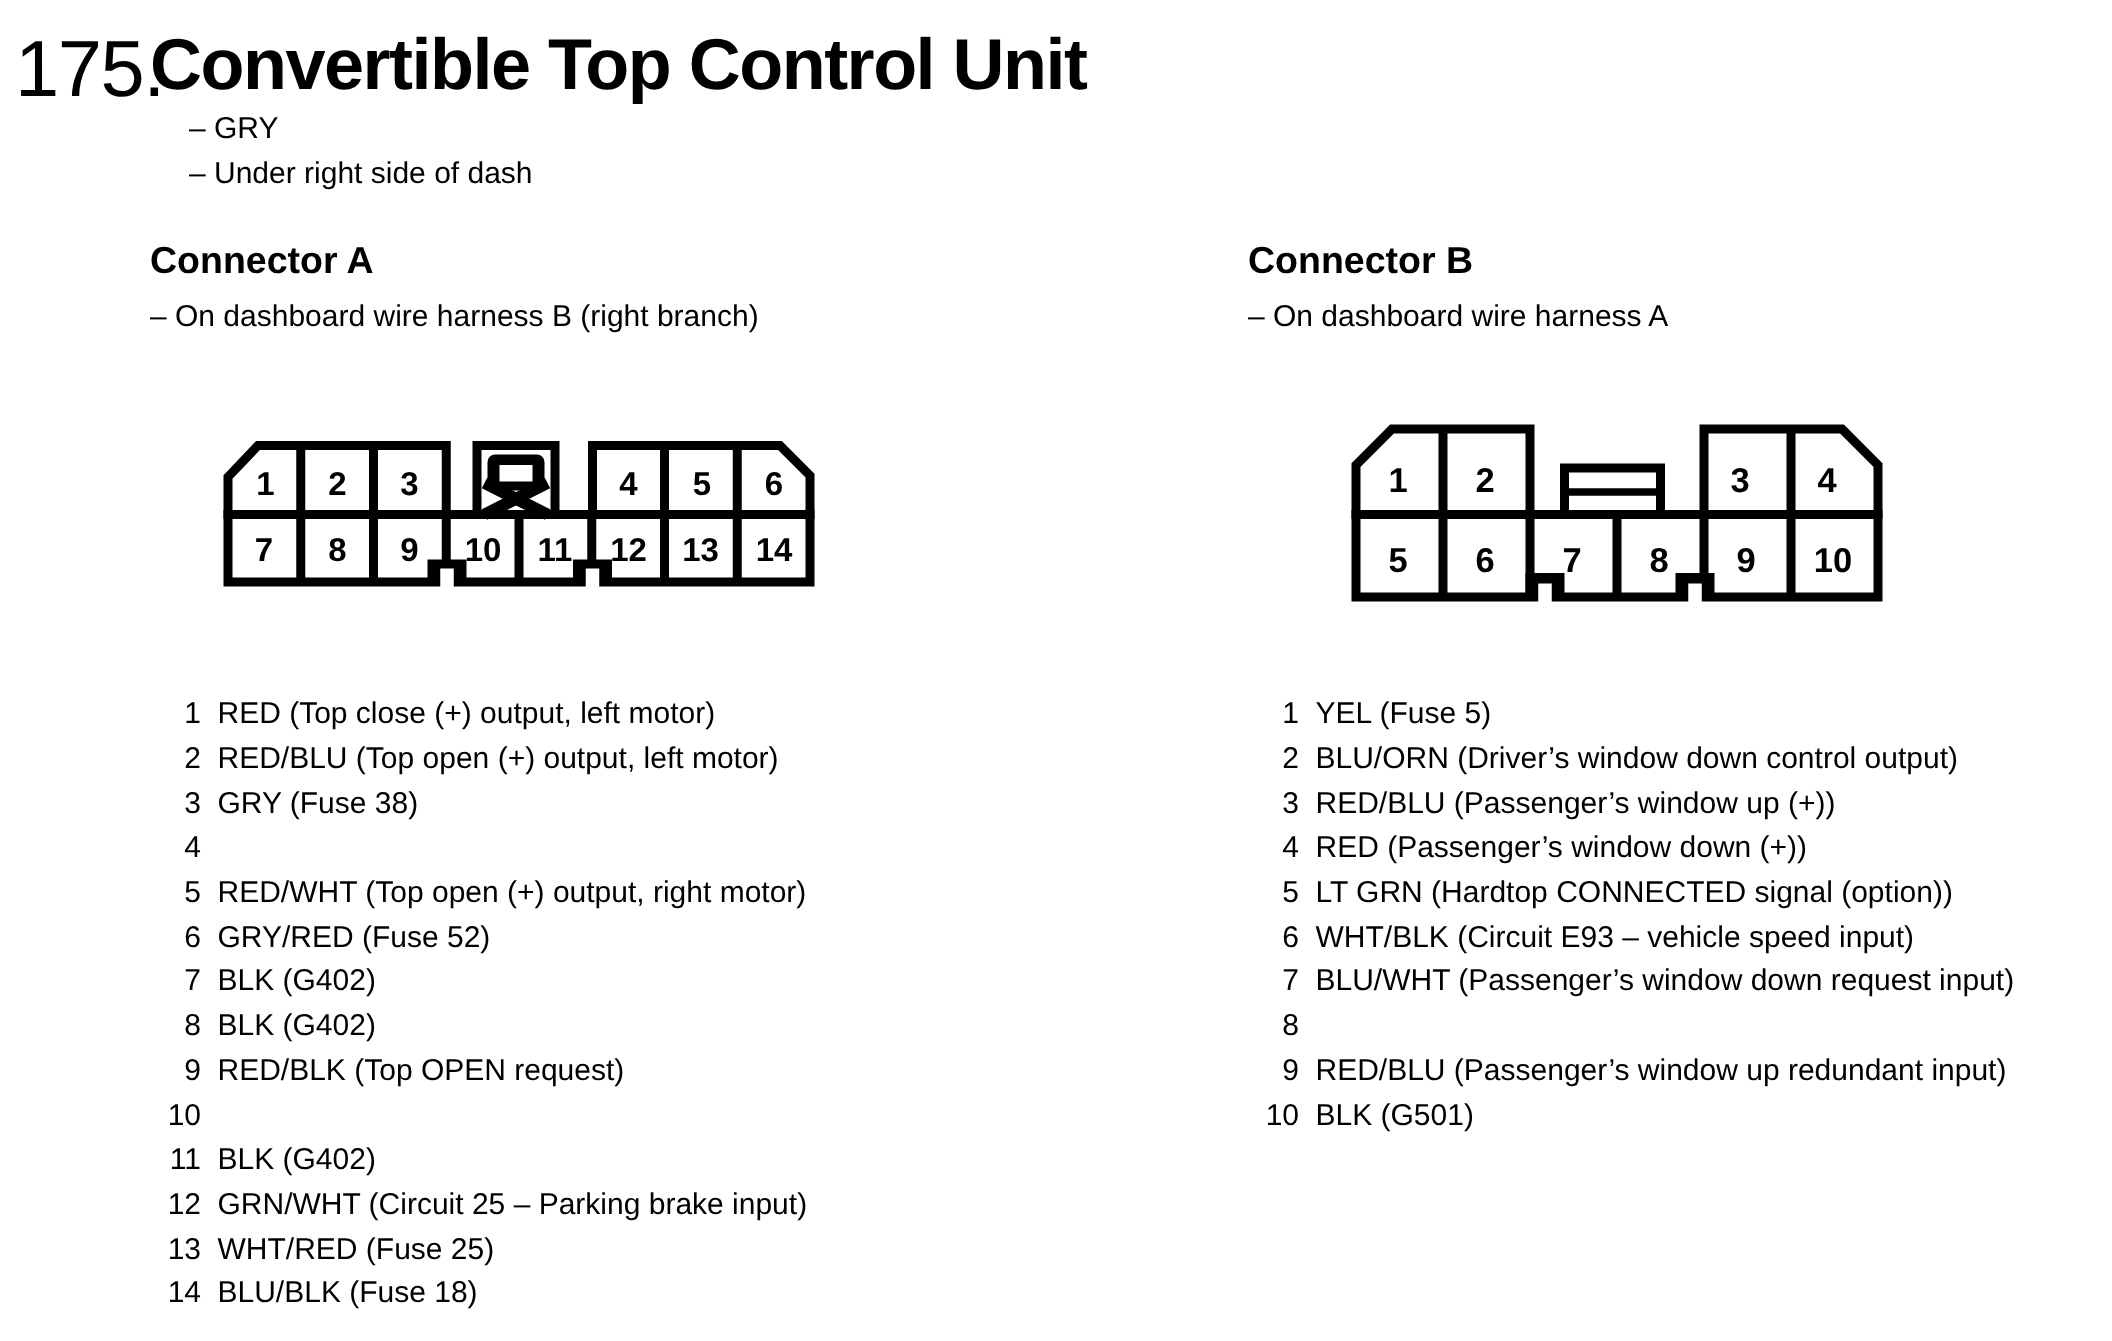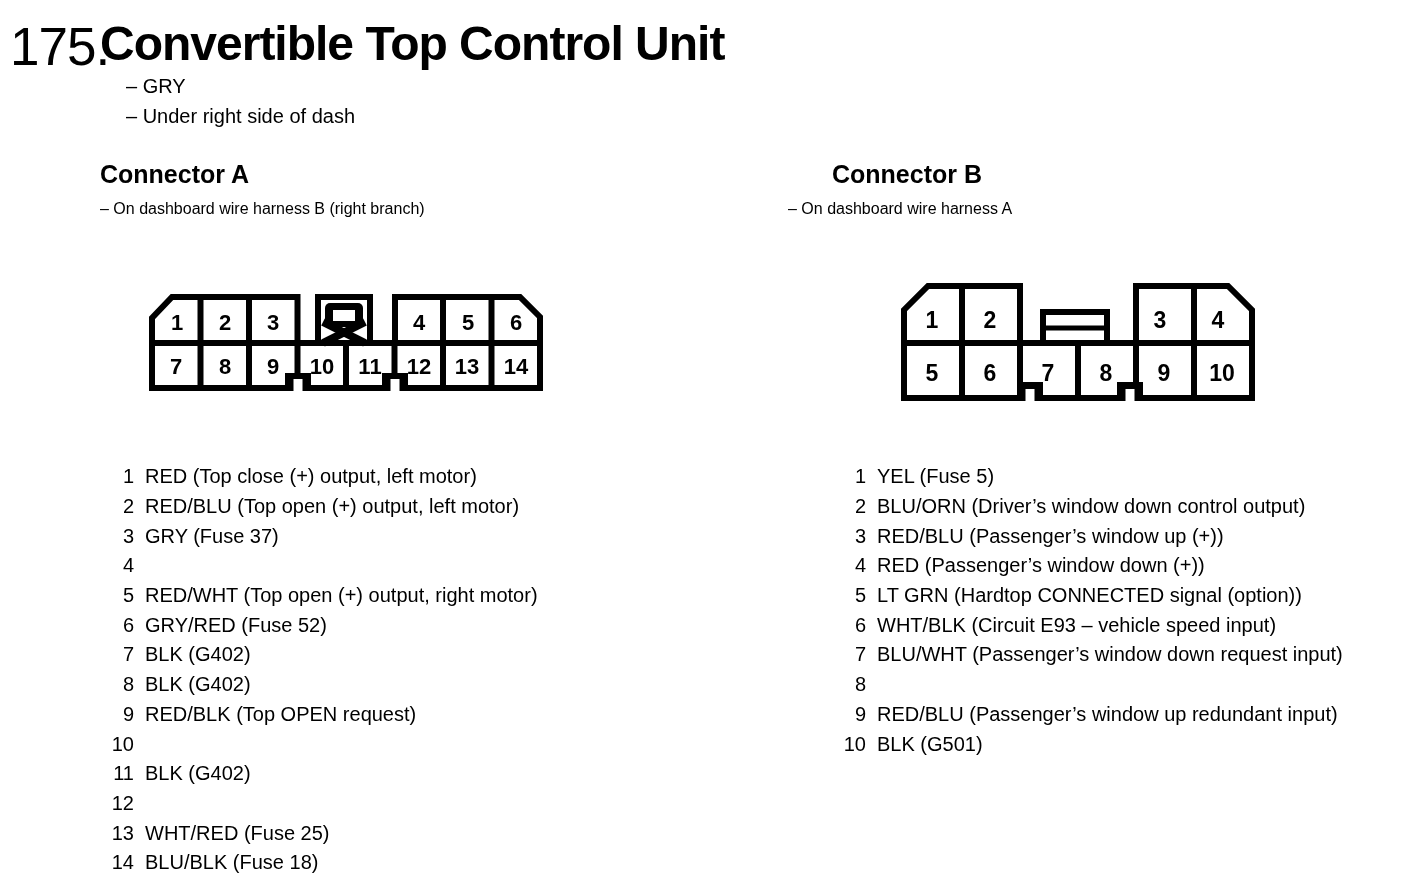--- a/index.html
+++ b/index.html
@@ -20,21 +20,21 @@
     width: 90px;
     font-size: 53px; font-weight: 400; letter-spacing: -1px;
   }
   .title-text { font-size: 48px; font-weight: 700; letter-spacing: -1px; }
 
   
   .page-notes { left: 100px; top: 72px; font-size: 20px; line-height: 29.5px; margin-left: 26px; }
 
   
   .conn-head { font-size: 25px; font-weight: 700; }
-  .conn-note { font-size: 16px; }
+  .conn-note { font-size: 20px; }
 
   
   .pin-list { font-size: 20px; }
   .pin-row { display: flex; height: 29.7px; align-items: center; }
   .pin-num { width: 30px; text-align: right; margin-right: 11px; flex: none; }
   .pin-desc { white-space: nowrap; }
 
   svg { display: block; }
   svg text {
     font-family: "Liberation Sans", "DejaVu Sans", sans-serif;
@@ -52,21 +52,21 @@
 
 <div class="abs page-notes">
   <div>– GRY</div>
   <div>– Under right side of dash</div>
 </div>
 
 <div class="abs conn-head" style="left:100px; top:160px;">Connector A</div>
 <div class="abs conn-note" style="left:100px; top:200px;">– On dashboard wire harness B (right branch)</div>
 
 <div class="abs conn-head" style="left:832px; top:160px;text-align:right;">Connector B</div>
-<div class="abs conn-note" style="left:788px; top:200px;text-align:center;">– On dashboard wire harness A</div>
+<div class="abs conn-note" style="left:832px; top:200px;text-align:center;">– On dashboard wire harness A</div>
 
 <svg class="abs" style="left:148px; top:291px;" width="396" height="104" viewBox="0 0 396 104">
 
   <rect x="4" y="52" width="388" height="45" fill="#fff" stroke="#000" stroke-width="6"></rect>
 
   <g stroke="#000" stroke-width="6">
     <line x1="52.5" y1="52" x2="52.5" y2="97"></line>
     <line x1="101" y1="52" x2="101" y2="97"></line>
     <line x1="149.5" y1="52" x2="149.5" y2="97"></line>
     <line x1="198" y1="52" x2="198" y2="97"></line>
@@ -167,21 +167,21 @@
   <div class="pin-row">
       <span class="pin-num">1</span>
       <span class="pin-desc">RED (Top close (+) output, left motor)</span>
     </div>
   <div class="pin-row">
       <span class="pin-num">2</span>
       <span class="pin-desc">RED/BLU (Top open (+) output, left motor)</span>
     </div>
   <div class="pin-row">
       <span class="pin-num">3</span>
-      <span class="pin-desc">GRY (Fuse 37)</span>
+      <span class="pin-desc">GRY (Fuse 38)</span>
     </div>
   <div class="pin-row">
       <span class="pin-num">4</span>
     </div>
   <div class="pin-row">
       <span class="pin-num">5</span>
       <span class="pin-desc">RED/WHT (Top open (+) output, right motor)</span>
     </div>
   <div class="pin-row">
       <span class="pin-num">6</span>
@@ -201,20 +201,21 @@
     </div>
   <div class="pin-row">
       <span class="pin-num">10</span>
     </div>
   <div class="pin-row">
       <span class="pin-num">11</span>
       <span class="pin-desc">BLK (G402)</span>
     </div>
   <div class="pin-row">
       <span class="pin-num">12</span>
+      <span class="pin-desc">GRN/WHT (Circuit 25 – Parking brake input)</span>
     </div>
   <div class="pin-row">
       <span class="pin-num">13</span>
       <span class="pin-desc">WHT/RED (Fuse 25)</span>
     </div>
   <div class="pin-row">
       <span class="pin-num">14</span>
       <span class="pin-desc">BLU/BLK (Fuse 18)</span>
     </div>
 </div>

